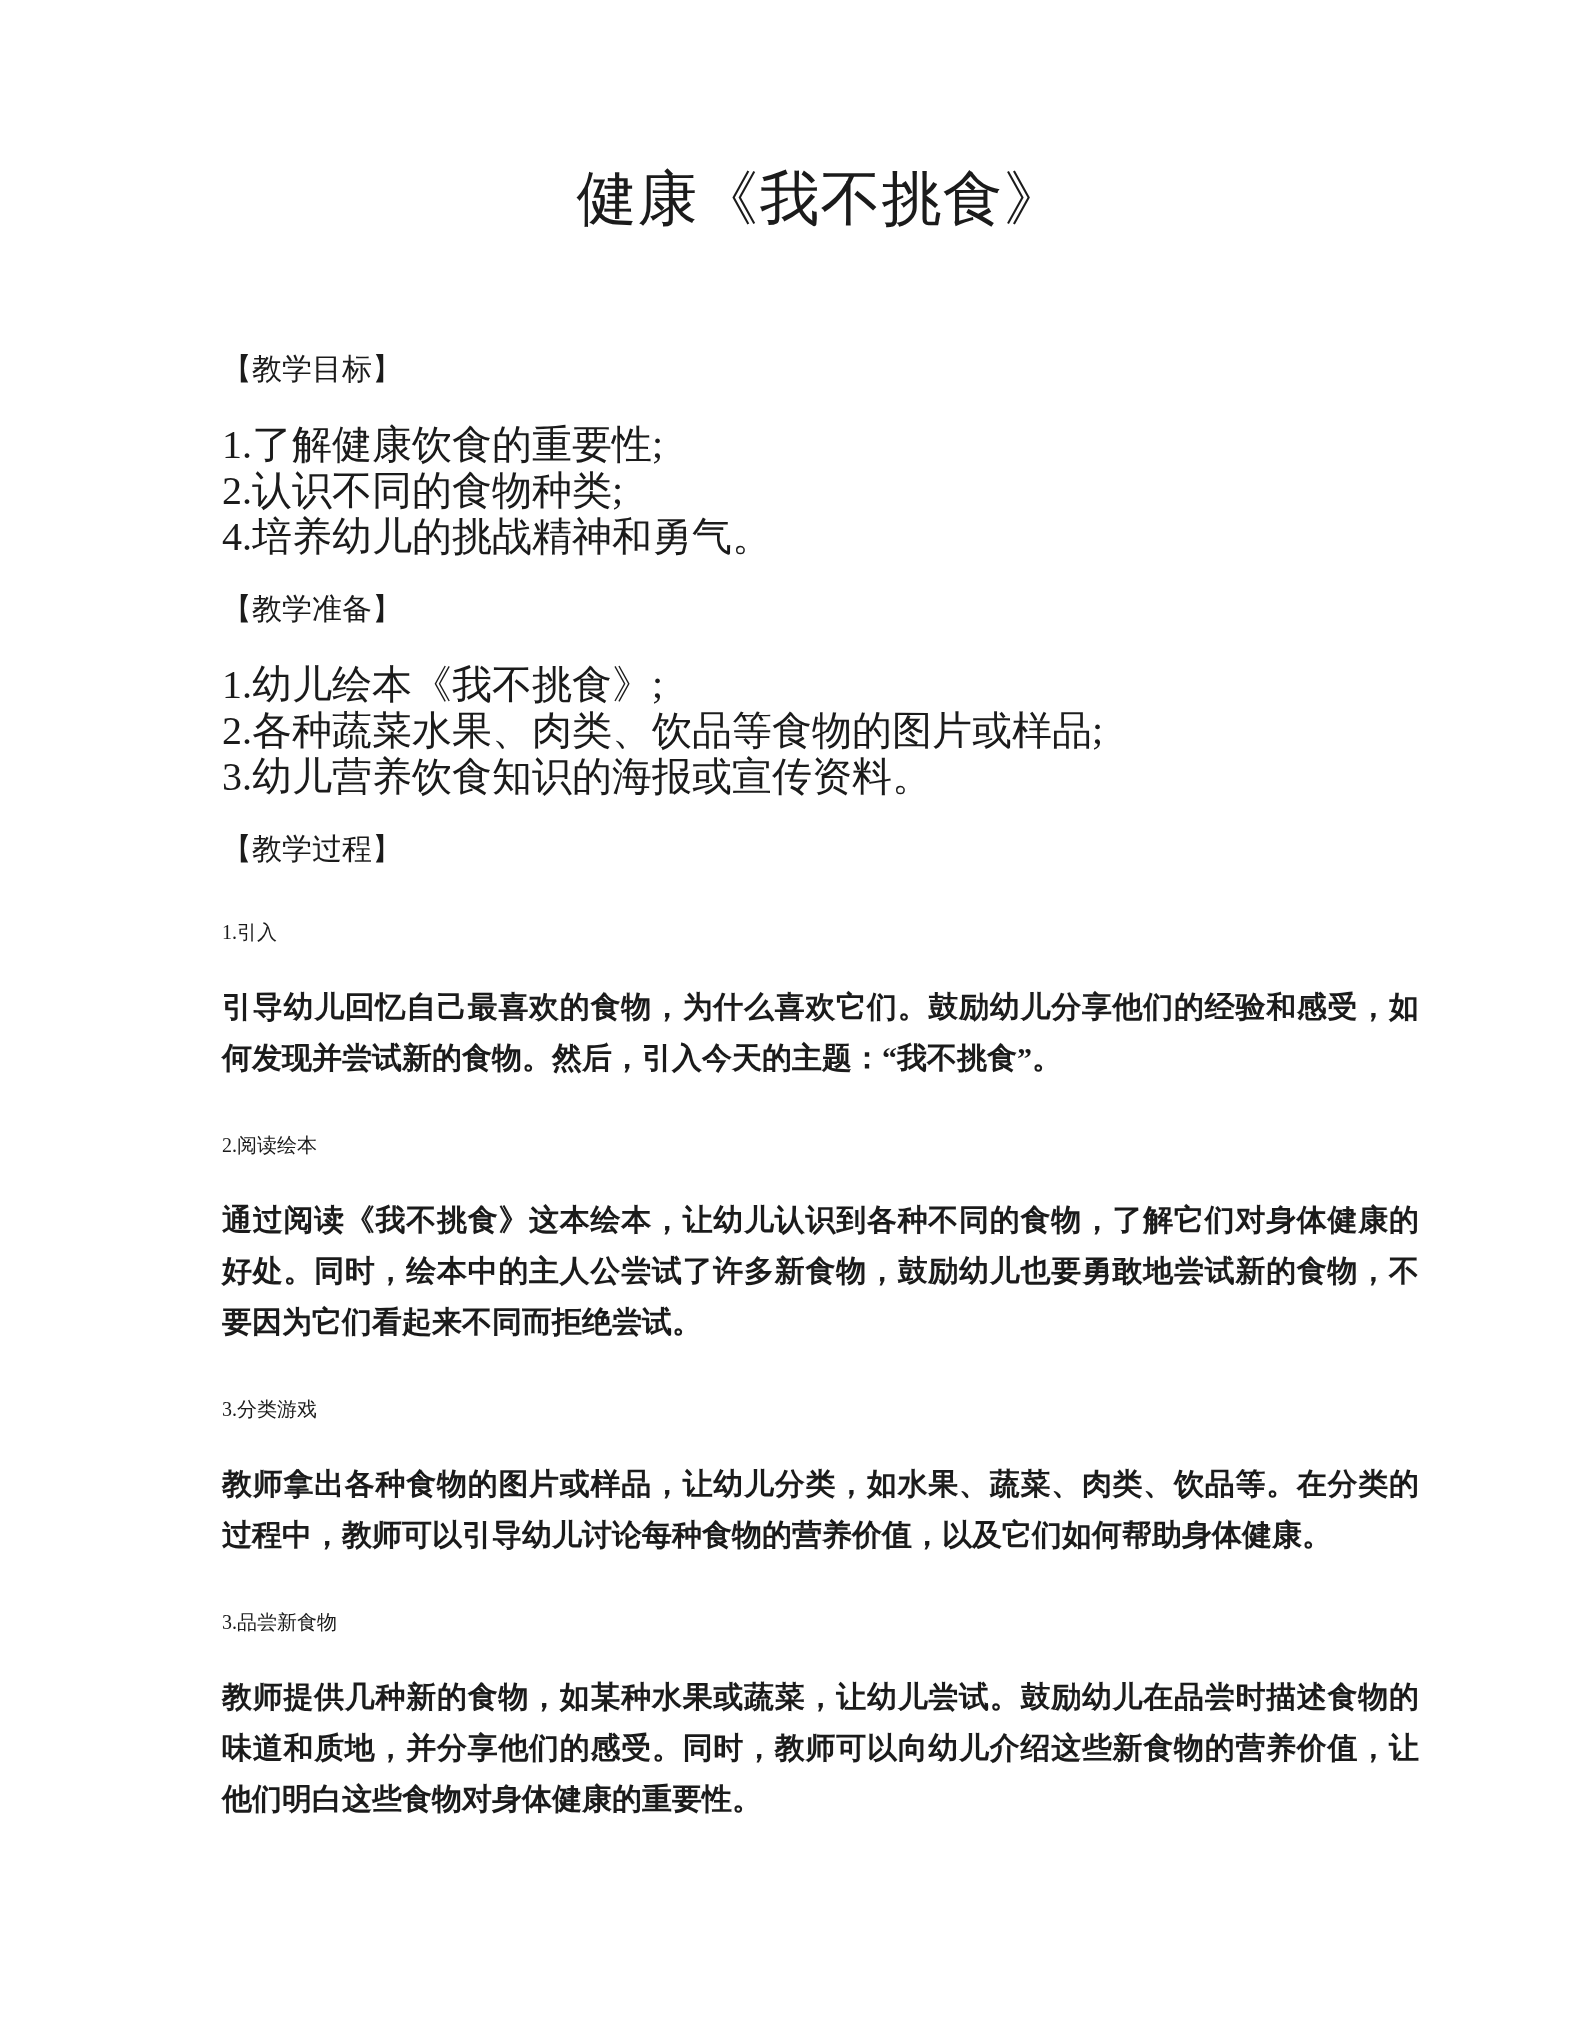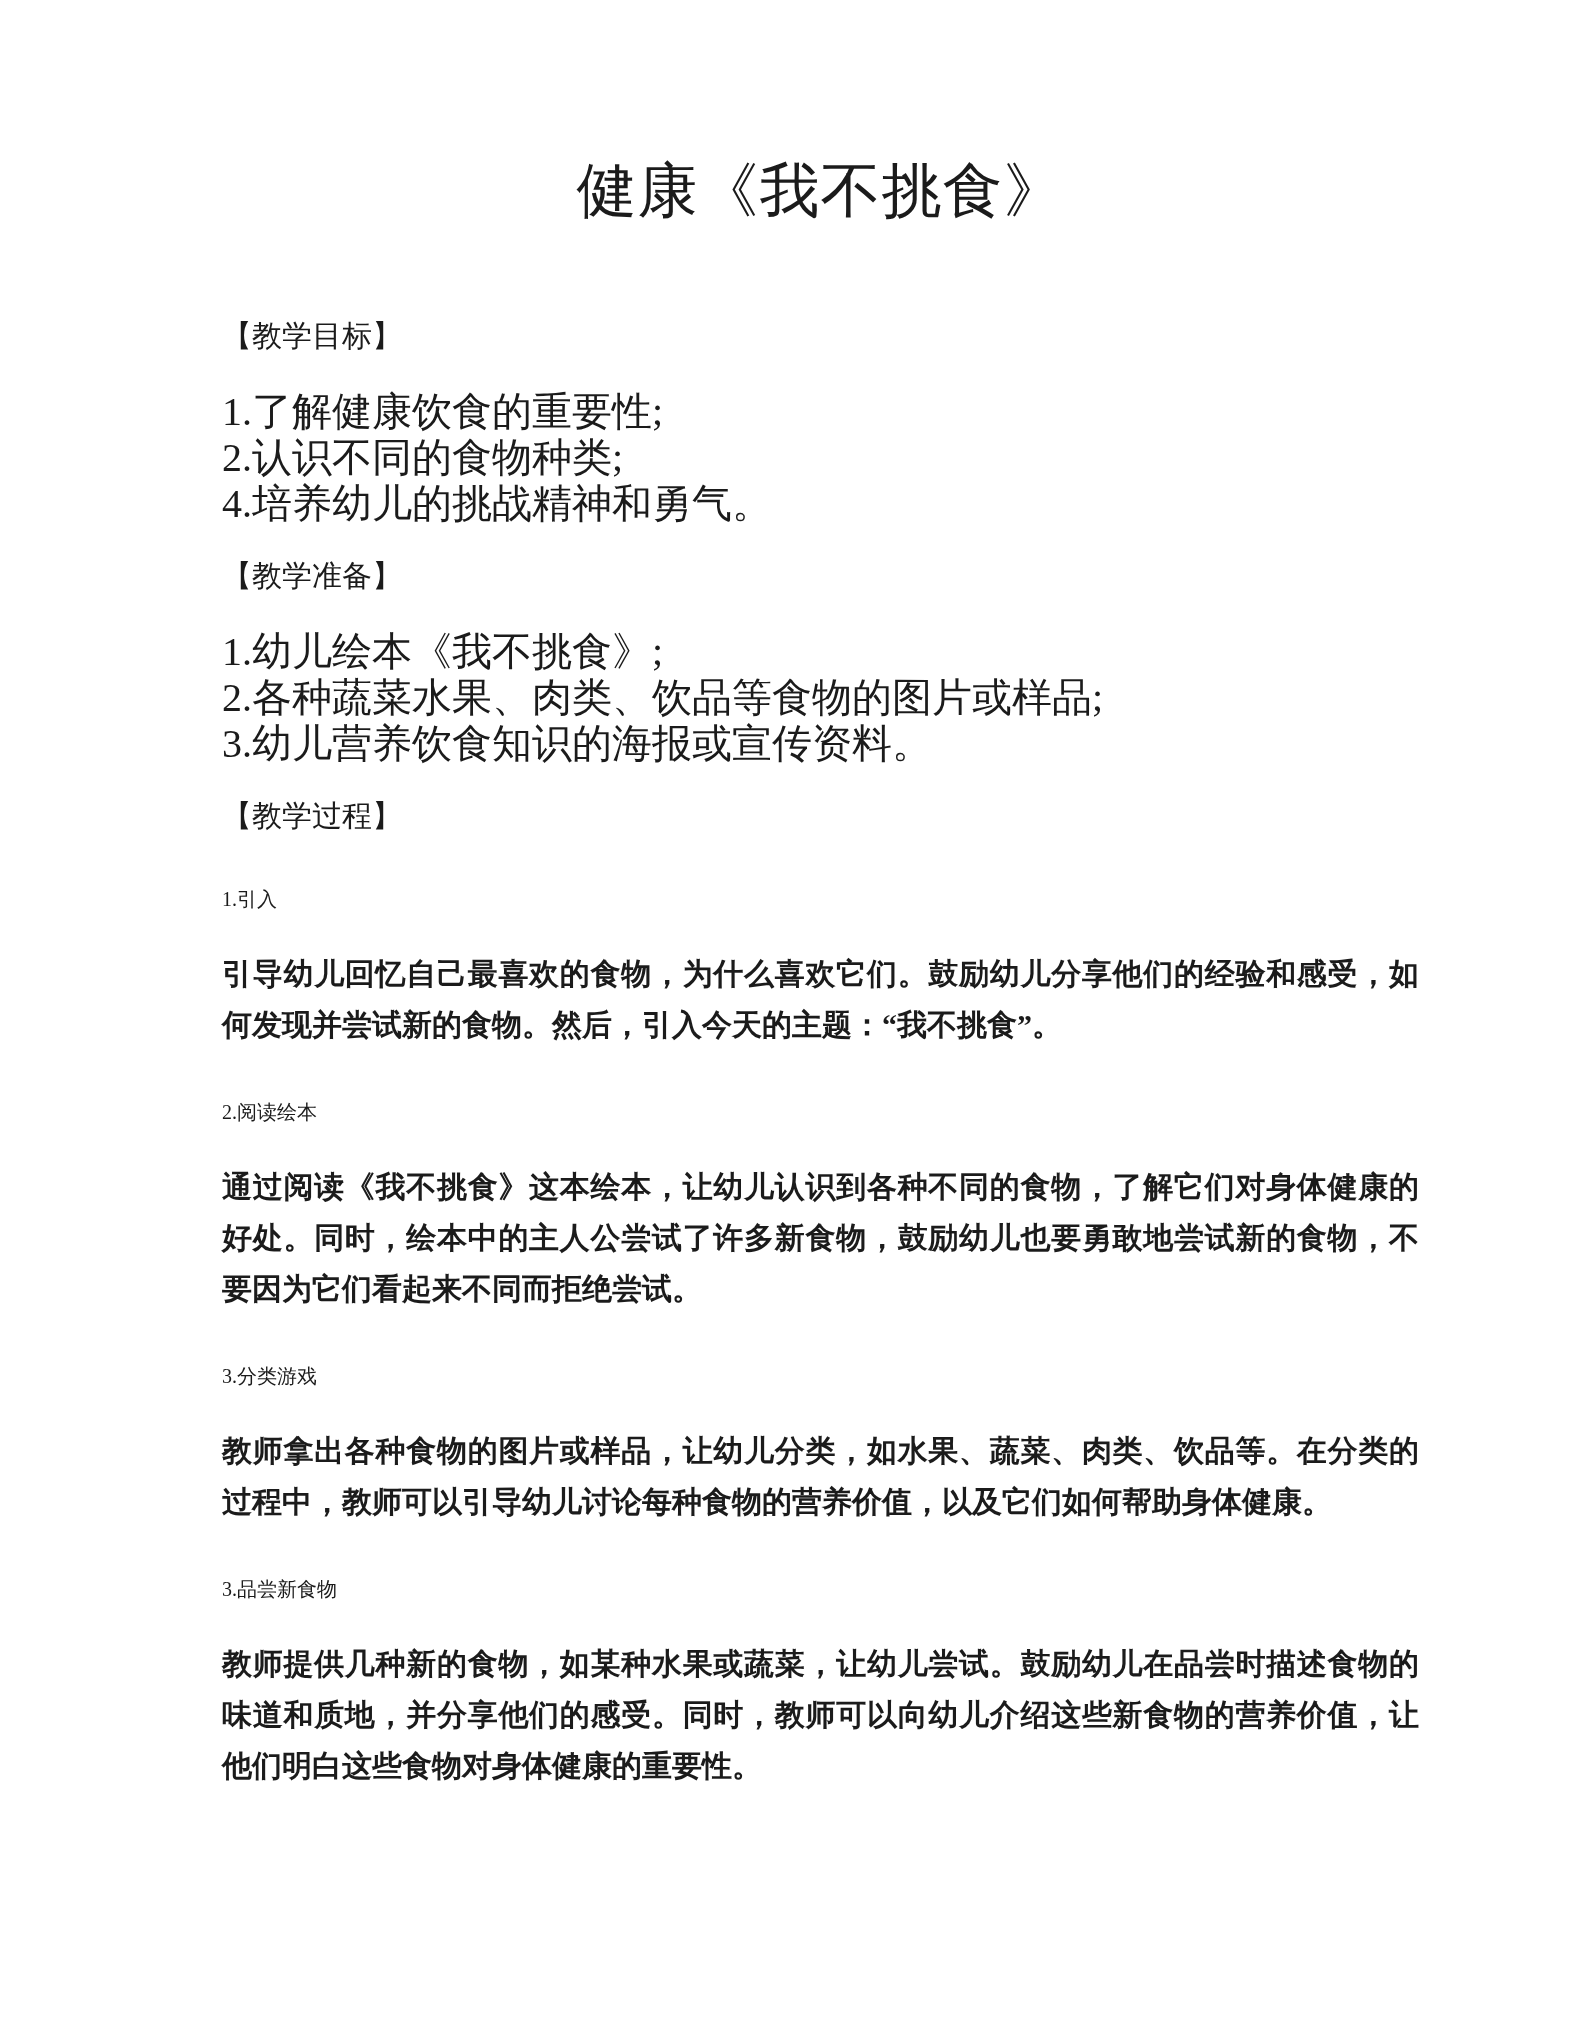--- a/index.html
+++ b/index.html
@@ -13,36 +13,36 @@
     min-height: 2029px;
     margin: 0 auto;
     background: #ffffff;
     box-sizing: border-box;
     padding: 0 168px 60px 222px;
     font-family: "Liberation Serif", "DejaVu Serif", serif;
     color: #1b1b1b;
     overflow: hidden;
   }
   .doc-title {
-    margin: 8px;
+    margin: 16px;
     padding-top: 150px;
     font-size: 60px;
     line-height: 66px;
     font-weight: normal;
     text-align: center;
     letter-spacing: 1px;
   }
   .sec-heading {
     margin: 28px 0 0 0;
     font-size: 30px;
     line-height: 42px;
     font-weight: normal;
   }
   .sec-heading.first {
-    margin-top: 91px;
+    margin-top: 116px;
   }
   .item-list {
     margin: 32px 0 0 0;
   }
   .item-list p {
     margin: 0;
     font-size: 40px;
     line-height: 46px;
   }
   .step-label {

